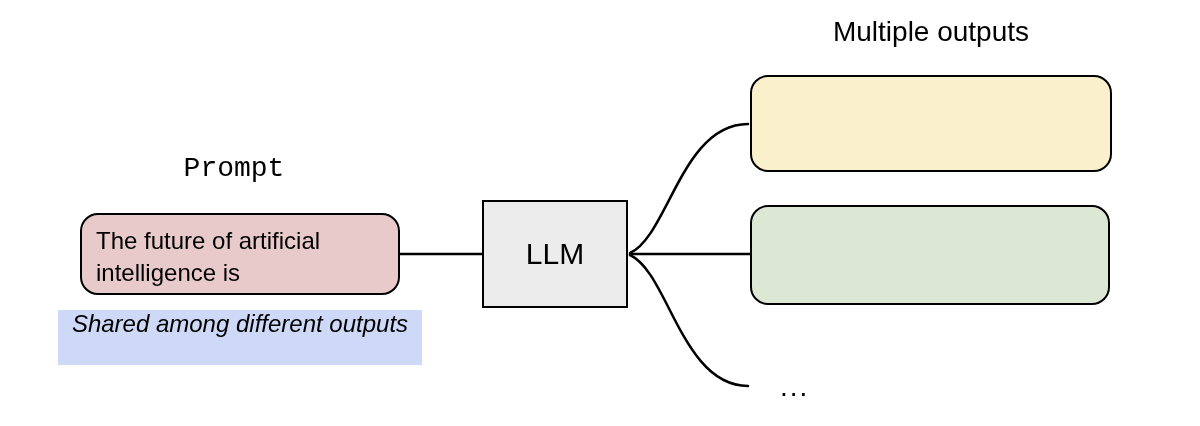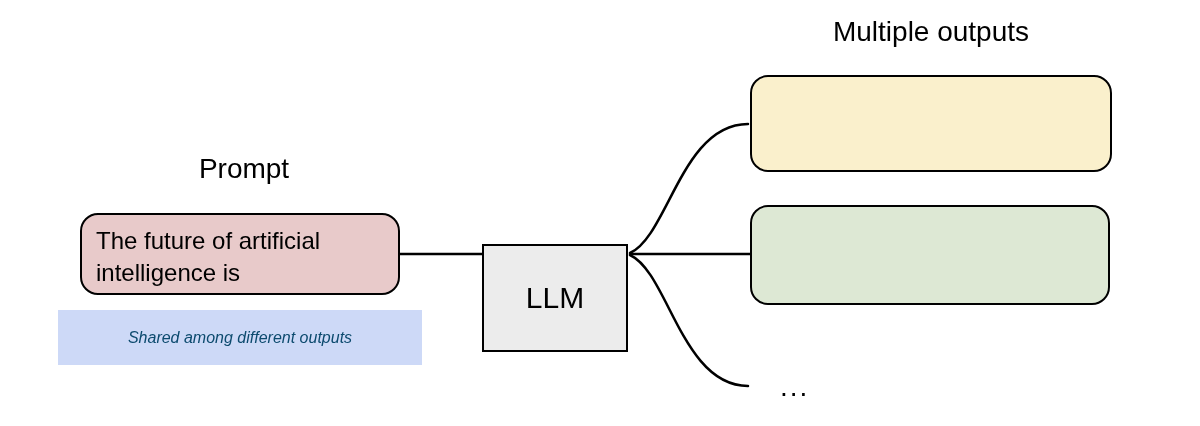--- a/index.html
+++ b/index.html
@@ -30,21 +30,21 @@
   }
   .title {
     position: absolute;
     color: #000000;
     font-size: 28px;
     line-height: 33px;
     text-align: center;
     white-space: nowrap;
   }
   .prompt-title {
-    left: 84px; top: 152px; width: 320px;
+    left: 74px; top: 152px; width: 320px; font-family: Liberation Mono, monospace;
   }
   .outputs-title {
     left: 748px; top: 15px; width: 366px; text-align: center;
   }
   .rounded-box {
     position: absolute;
     box-sizing: border-box;
     border: 2.5px solid #000000;
     border-radius: 18px;
   }
@@ -74,25 +74,25 @@
     align-items: center;
     justify-content: center;
     font-size: 30px;
     color: #000000;
   }
   .note-highlight {
     position: absolute;
     left: 58px; top: 310px;
     width: 364px; height: 55px;
     display: flex;
-    align-items: center;
+    align-items: flex-start;
     justify-content: center;
-    font-size: 16px;
+    font-size: 24px;
     font-style: italic;
-    color: #0c4a6e;
+    color: #000000;
     white-space: nowrap;
   }
   .ellipsis {
     position: absolute;
     left: 780px; top: 373px;
     font-size: 28px;
     line-height: 28px;
     color: #000000;
     letter-spacing: 2px;
   }
@@ -112,21 +112,21 @@
   <div class="title prompt-title">Prompt</div>
 
   <div class="rounded-box prompt-box" style="background-color: rgb(232, 202, 202);">
     <span>The future of artificial intelligence is</span>
   </div>
 
   <div class="note-highlight" style="background-color: rgb(205, 217, 247);">
     <span>Shared among different outputs</span>
   </div>
 
-  <div class="llm-box" style="background-color: rgb(236, 236, 236); margin-top: 44px;">
+  <div class="llm-box" style="background-color: rgb(236, 236, 236);">
     <span>LLM</span>
   </div>
 
   <div class="title outputs-title">Multiple outputs</div>
 
   <div class="rounded-box output-box-1" style="background-color: rgb(250, 240, 204);"></div>
 
   <div class="rounded-box output-box-2" style="background-color: rgb(221, 232, 212);"></div>
 
   <div class="ellipsis">...</div>

